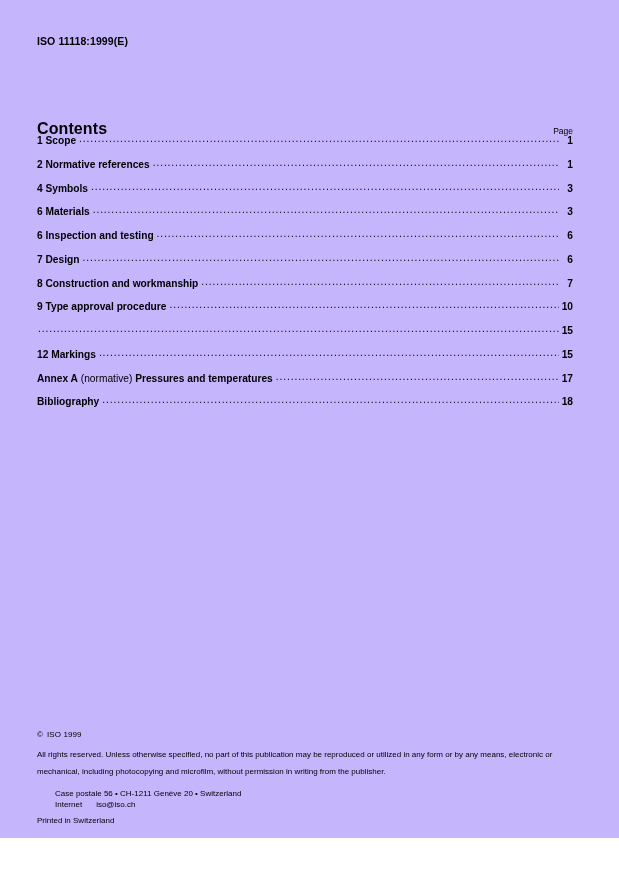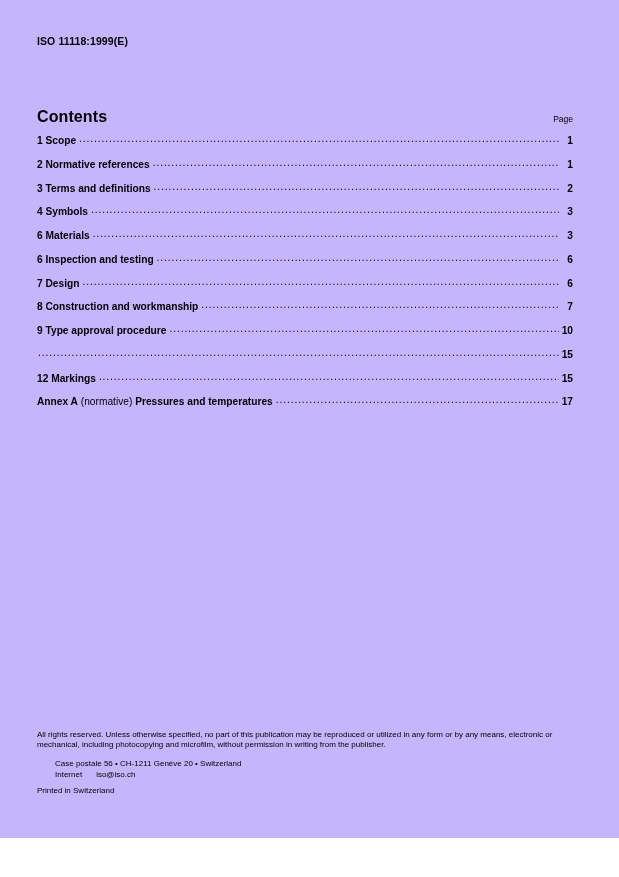--- a/index.html
+++ b/index.html
@@ -28,21 +28,21 @@
     top: 35px;
     font-size: 10.5px;
     font-weight: bold;
     letter-spacing: 0.1px;
   }
 
   
   .contents-row {
     position: absolute;
     left: 37px;
-    top: 108px;
+    top: 120px;
     width: 536px;
     display: flex;
     align-items: flex-end;
     justify-content: space-between;
     text-align: center;
   }
   .contents-title {
     font-size: 16px;
     font-weight: bold;
     letter-spacing: 0.1px;
@@ -110,21 +110,21 @@
   .copyright-line {
     font-size: 8px;
     margin-bottom: 7px;
     letter-spacing: 0.1px;
   }
   .copyright-line .csym {
     margin-right: 4px;
   }
   .rights-text {
     font-size: 8px;
-    line-height: 10px;
+    line-height: 17px;
     width: 540px;
     margin-bottom: 8px;
   }
   .address {
     margin-left: 18px;
     font-size: 8px;
     line-height: 11.3px;
   }
   .address-line .gap {
     display: inline-block;
@@ -160,25 +160,20 @@
         <span class="toc-label">1 Scope</span>
         <span class="toc-leader"></span>
         <span class="toc-pageno">1</span>
       </div>
       <div class="toc-entry">
         <span class="toc-label">2 Normative references</span>
         <span class="toc-leader"></span>
         <span class="toc-pageno">1</span>
       </div>
       <div class="toc-entry">
-        <span class="toc-label">3 Terms and definitions</span>
-        <span class="toc-leader"></span>
-        <span class="toc-pageno">2</span>
-      </div>
-      <div class="toc-entry">
         <span class="toc-label">4 Symbols</span>
         <span class="toc-leader"></span>
         <span class="toc-pageno">3</span>
       </div>
       <div class="toc-entry">
         <span class="toc-label">6 Materials</span>
         <span class="toc-leader"></span>
         <span class="toc-pageno">3</span>
       </div>
       <div class="toc-entry">
@@ -208,23 +203,31 @@
       <div class="toc-entry">
         <span class="toc-label">12 Markings</span>
         <span class="toc-leader"></span>
         <span class="toc-pageno">15</span>
       </div>
       <div class="toc-entry">
         <span class="toc-label"><span>Annex A</span><span class="reg"> (normative)</span><span>  Pressures and temperatures</span></span>
         <span class="toc-leader"></span>
         <span class="toc-pageno">17</span>
       </div>
+      <div class="toc-entry">
+        <span class="toc-label">Bibliography</span>
+        <span class="toc-leader"></span>
+        <span class="toc-pageno">18</span>
+      </div>
     </div>
 
   <div class="footer">
+    <div class="copyright-line">
+      <span class="csym">©</span><span>ISO 1999</span>
+    </div>
     <div class="rights-text">All rights reserved. Unless otherwise specified, no part of this publication may be reproduced or utilized in any form or by any means, electronic or mechanical, including photocopying and microfilm, without permission in writing from the publisher.</div>
     <div class="address">
       <div class="address-line">Case postale 56 • CH-1211 Genève 20 • Switzerland</div>
       <div class="address-line">
         <span>Internet</span><span class="gap"></span><span>iso@iso.ch</span>
       </div>
     </div>
     <div class="printed-line">Printed in Switzerland</div>
   </div>
 

